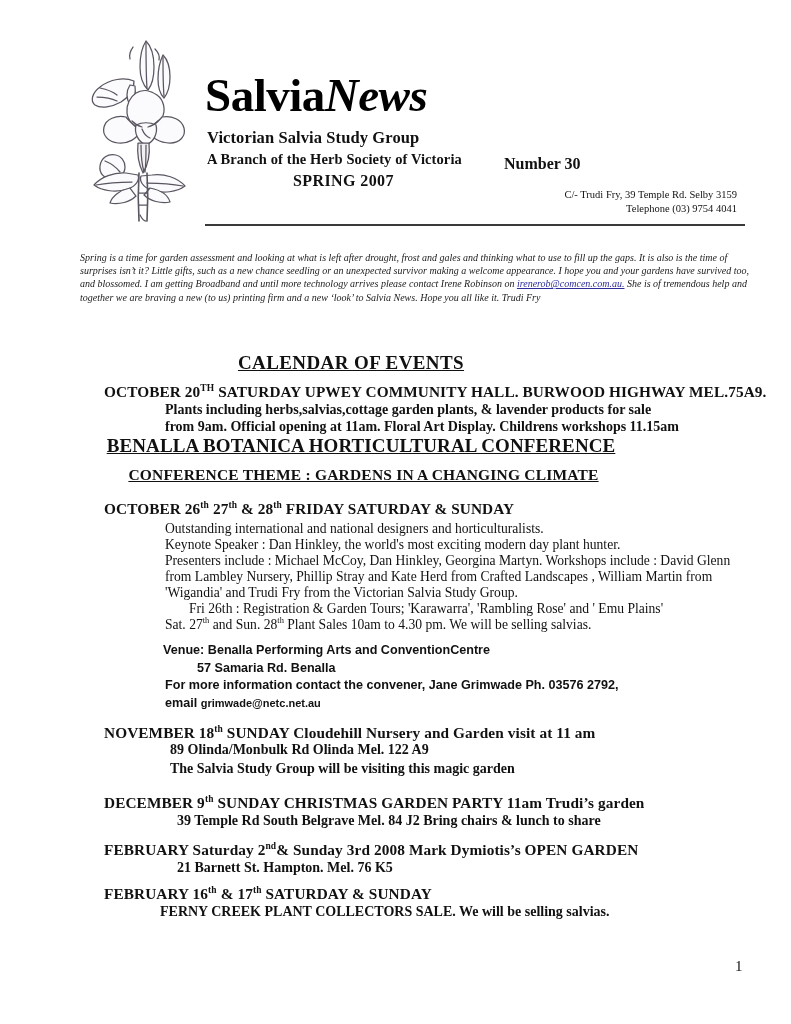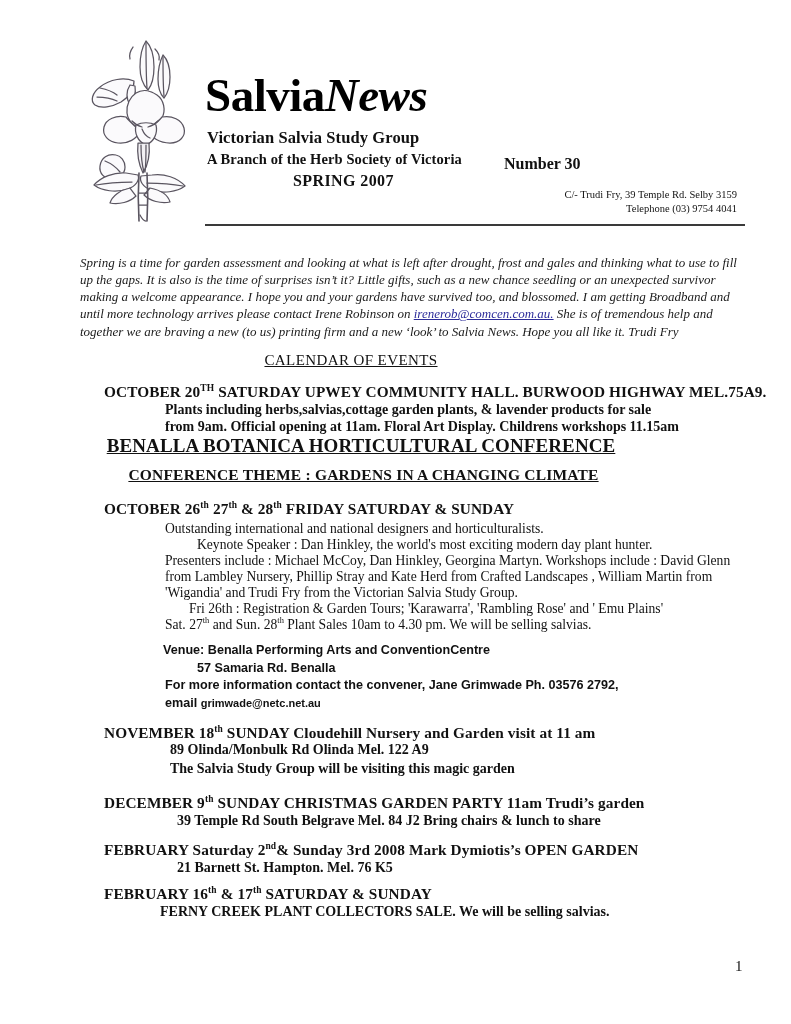--- a/index.html
+++ b/index.html
@@ -94,39 +94,39 @@
     border-top: 2.2px solid #3a3a3a;
   }
 
   
   .intro {
     position: absolute;
     left: 80px;
     top: 241px;
     width: 670px;
     font-style: italic;
-    font-size: 13px;
+    font-size: 10px;
     line-height: 1.32;
     text-align: left;
     color: #1a1a1a;
   }
   .intro a.email {
     color: #2c2c9a;
     text-decoration: underline;
     font-style: italic;
   }
 
   
   .calendar-heading {
     position: absolute;
     left: 0; top: 352px;
     width: 702px;
     text-align: center;
-    font-size: 15px;
-    font-weight: 400;
+    font-size: 19px;
+    font-weight: 700;
     letter-spacing: 0.4px;
   }
   .calendar-heading span { text-decoration: underline; }
 
   .conf-heading {
     position: absolute;
     left: 0; top: 435px;
     width: 722px;
     text-align: center;
     font-size: 19px;
@@ -171,21 +171,21 @@
   sup { font-size: 0.62em; vertical-align: super; line-height: 0; }
 
   
   .oct20-title { left: 80px; top: 383px; }
   .oct20-l1 { left: 165px; top: 402px; }
   .oct20-l2 { left: 165px; top: 419px; }
 
   
   .oct26-title { left: 80px; top: 500px; }
   .oct26-b1 { left: 165px; top: 521px; }
-  .oct26-b2 { left: 165px; top: 537px; margin-left: 32px; }
+  .oct26-b2 { left: 165px; top: 537px; }
   .oct26-b3 { left: 165px; top: 553px; }
   .oct26-b4 { left: 165px; top: 569px; }
   .oct26-b5 { left: 165px; top: 585px; }
   .oct26-b6 { left: 165px; top: 601px; margin-left: 24px; }
   .oct26-b7 { left: 165px; top: 617px; }
 
   
   .venue {
     position: absolute;
     left: 163px;

